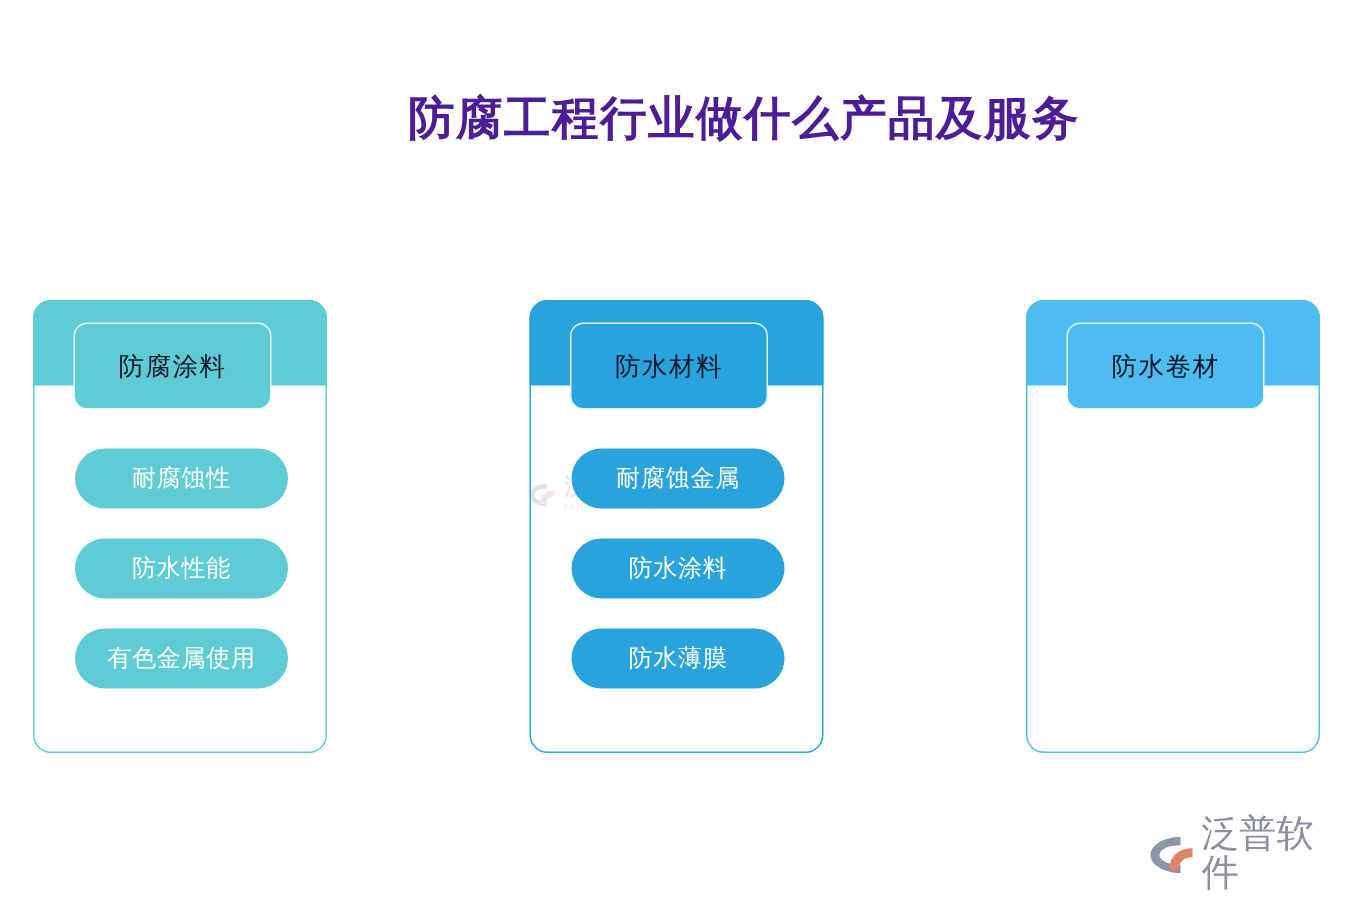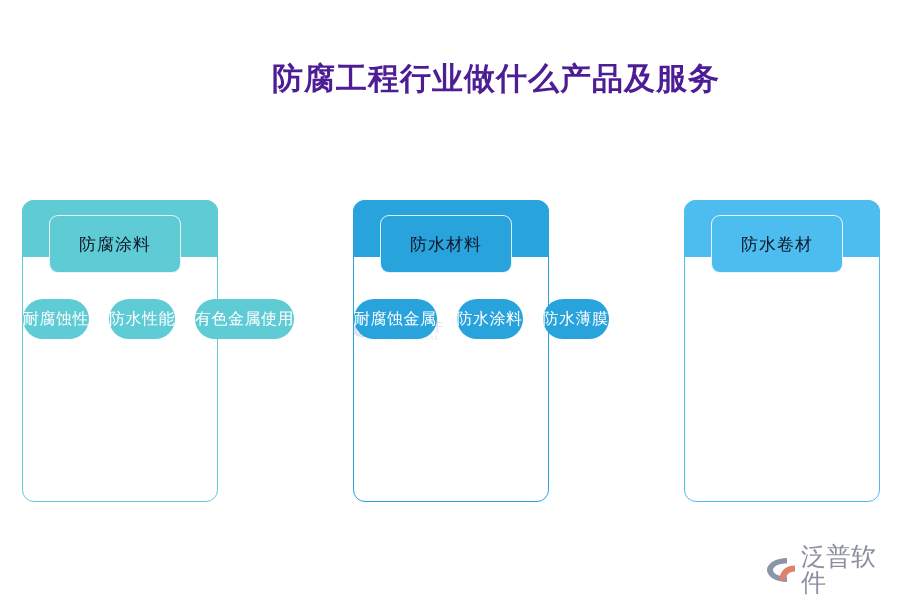--- a/index.html
+++ b/index.html
@@ -87,20 +87,21 @@
     z-index: 3;
     font-family: Liberation Mono, monospace;
   }
 
   .card-items {
     position: absolute;
     top: 98px;
     left: 0;
     width: 196px;
     display: flex;
+    flex-direction: column;
     align-items: center;
     gap: 20px;
     z-index: 2;
   }
 
   .item-pill {
     width: 142px;
     height: 40px;
     background: var(--accent);
     border-radius: 20px;

